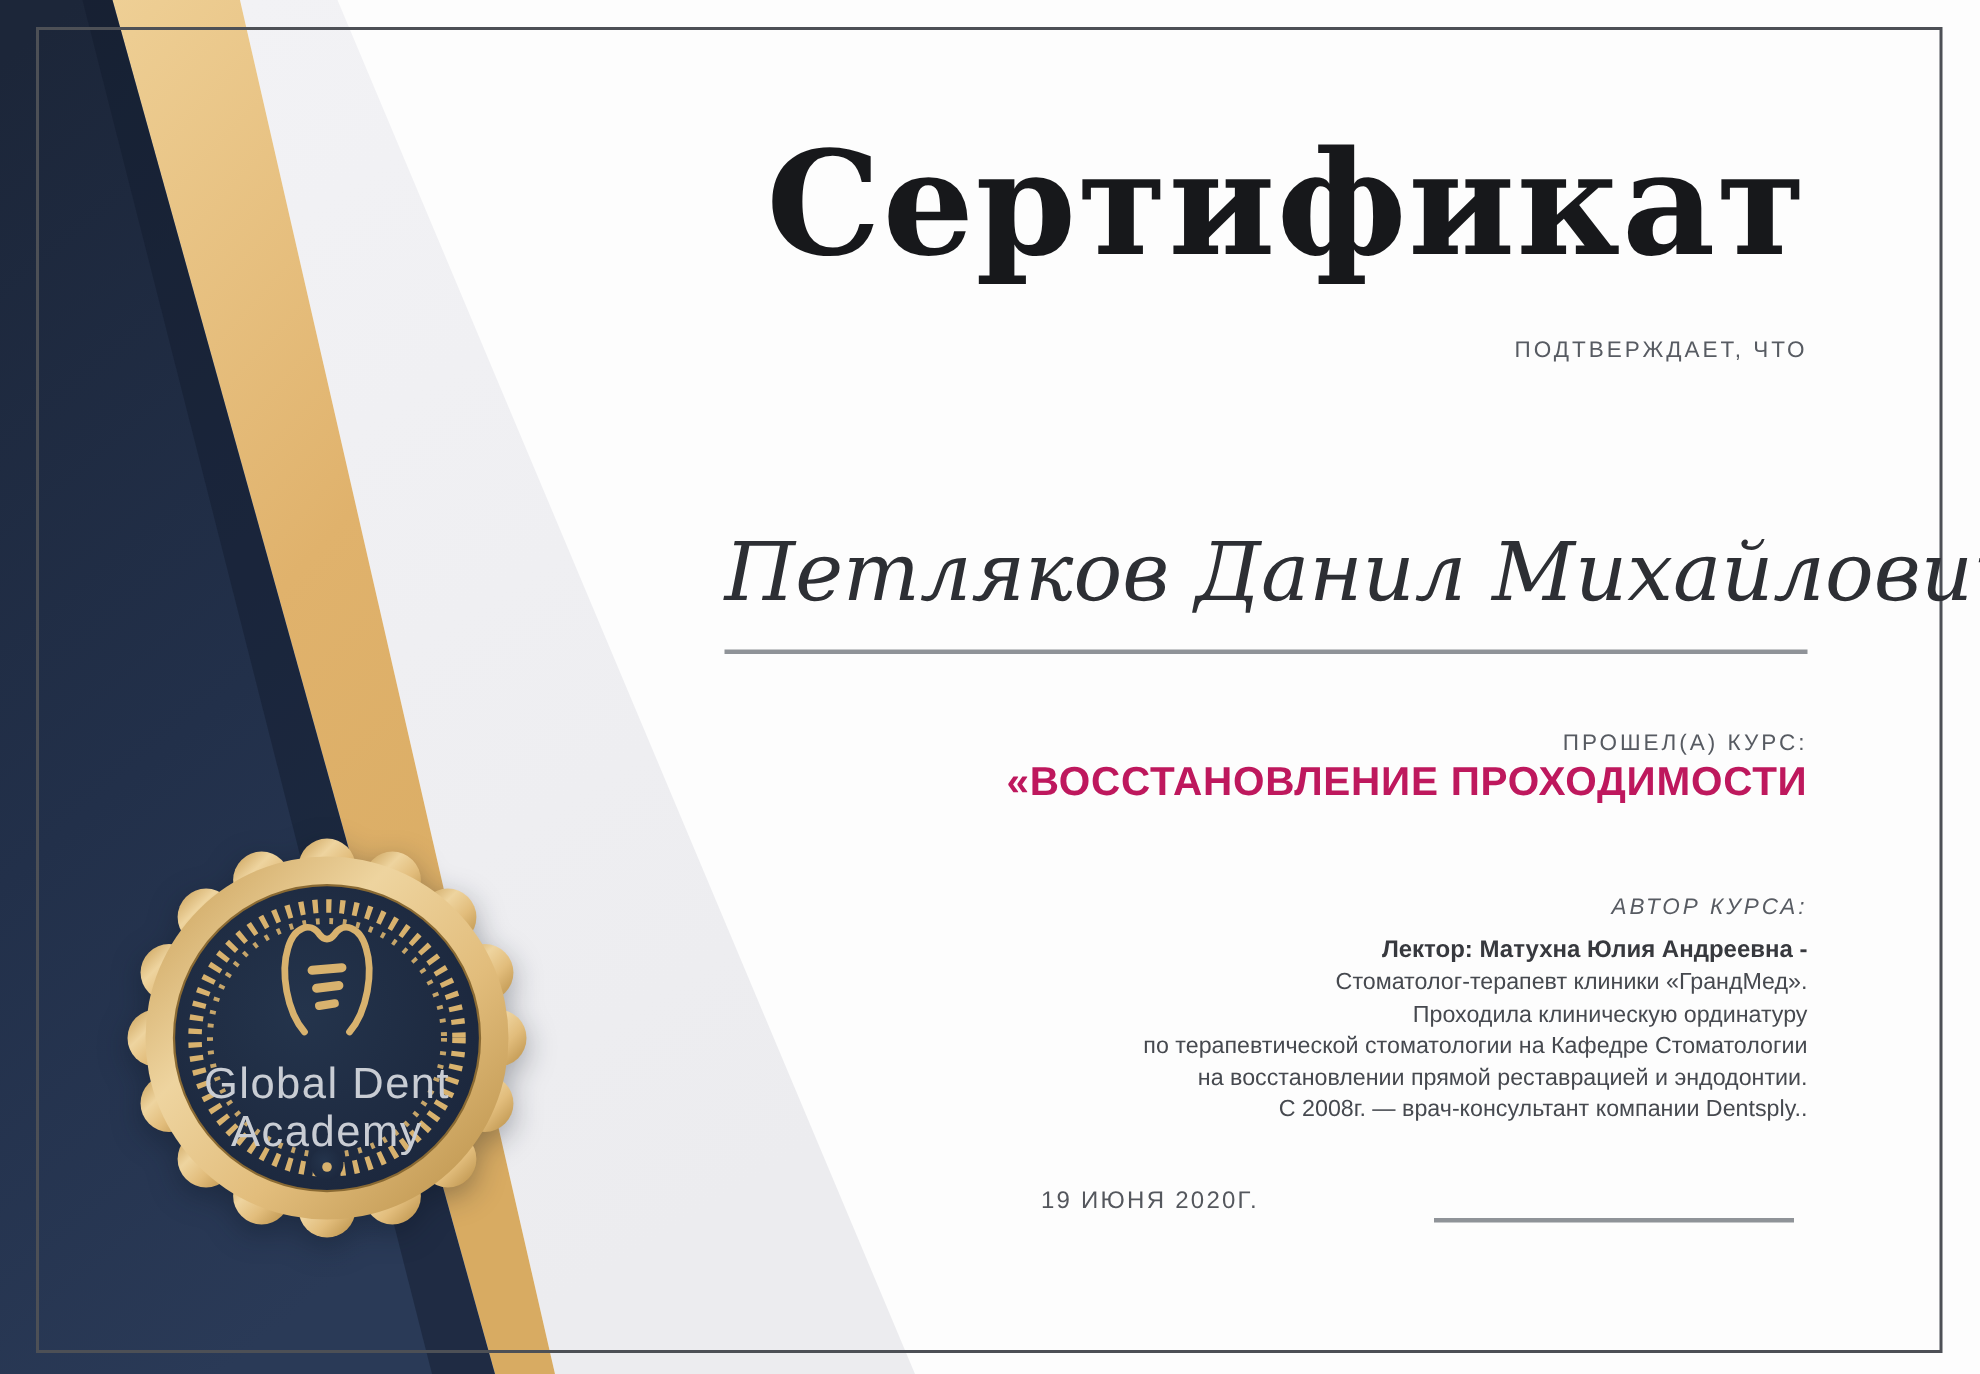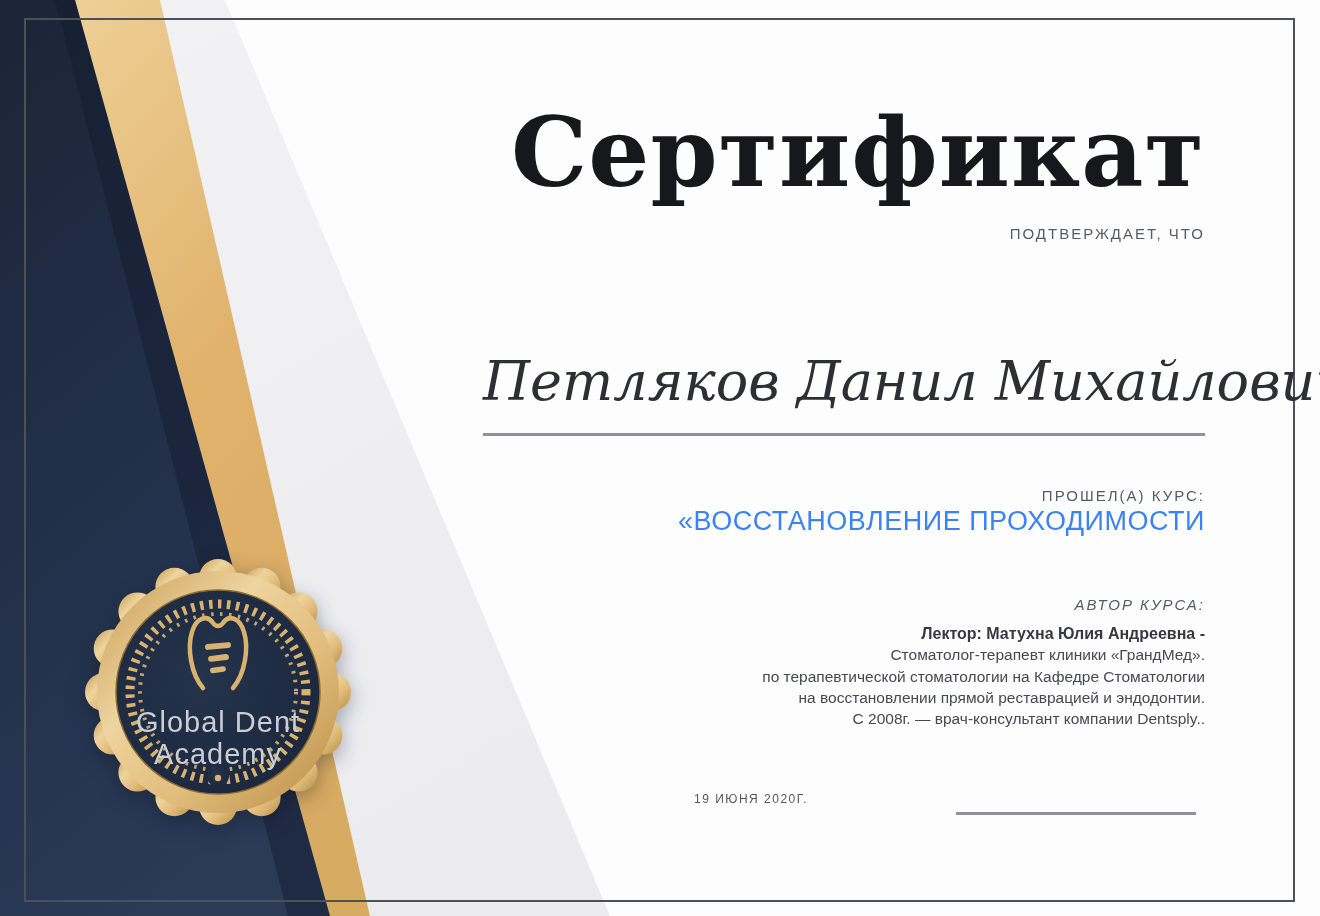--- a/index.html
+++ b/index.html
@@ -7,45 +7,45 @@
     position:relative;width:1320px;height:916px;overflow:hidden;
     background:#fdfdfd;font-family:"Liberation Sans",sans-serif;
   }
   .bg{position:absolute;left:0;top:0;z-index:0;}
   .medal{position:absolute;left:84px;top:556px;z-index:3;
          filter:drop-shadow(0 6px 10px rgba(10,16,30,.35));}
   .txt{position:absolute;z-index:2;}
   .title{
     top:78px;right:115px;
     font-family:"DejaVu Serif",serif;font-weight:700;
-    font-size:96px;line-height:1.2;color:#17181b;letter-spacing:1px;margin-top:17px;
+    font-size:96px;line-height:1.2;color:#17181b;letter-spacing:1px;
   }
   .small-label{
     font-size:15px;letter-spacing:2px;color:#575b62;font-weight:400;
   }
   .confirms{top:225px;right:115px;margin-left:16px;}
   .name-wrap{top:350px;left:483px;width:722px;text-align:center;}
   .name{
     font-family:"DejaVu Serif",serif;font-style:italic;font-weight:500;
     font-size:54px;color:#2d2f34;white-space:nowrap;
   }
   .name-rule{position:absolute;top:433px;left:483px;width:722px;height:3px;
     background:#8f9398;z-index:2;}
   .completed{top:461px;right:115px;margin-top:26px;}
   .course{
     top:503px;right:115px;text-align:right;
-    font-weight:400;font-size:27px;line-height:37px;color:#3b82f6;letter-spacing:.5px;
+    font-weight:700;font-size:27px;line-height:37px;color:#be185d;letter-spacing:.5px;
   }
   .author{top:596px;right:115px;font-style:italic;}
   .lecturer{
     top:623px;right:115px;text-align:right;
     font-size:15.5px;line-height:21.3px;color:#46494f;
   }
   .lecturer .headline{font-weight:700;font-size:16px;color:#37393e;}
-  .date{top:792px;left:694px;font-size:12px;letter-spacing:1.5px;color:#54575d;}
+  .date{top:792px;left:694px;font-size:16px;letter-spacing:1.5px;color:#54575d;}
   .sig-line{position:absolute;top:812px;left:956px;width:240px;height:3px;
     background:#8f9398;z-index:2;}
   .badge-text{fill:#c9cdd4;font-family:"Liberation Sans",sans-serif;
     font-size:29px;letter-spacing:1px;}
 </style>
 </head>
 <body>
 
 <div class="cert">
 
@@ -85,20 +85,21 @@
 
   <div class="txt course">
     <div>«ВОССТАНОВЛЕНИЕ ПРОХОДИМОСТИ</div>
   </div>
 
   <div class="txt small-label author">АВТОР КУРСА:</div>
 
   <div class="txt lecturer">
     <div class="headline">Лектор: Матухна Юлия Андреевна -</div>
     <div>Стоматолог-терапевт клиники «ГрандМед».</div>
+    <div>Проходила клиническую ординатуру</div>
     <div>по терапевтической стоматологии на Кафедре Стоматологии</div>
     <div>на восстановлении прямой реставрацией и эндодонтии.</div>
     <div>С 2008г. — врач-консультант компании Dentsply..</div>
   </div>
 
   <div class="txt date">19 ИЮНЯ 2020Г.</div>
   <div class="sig-line"></div>
 
   <svg class="medal" width="268" height="272" viewBox="-134 -136 268 272">
     <defs>

